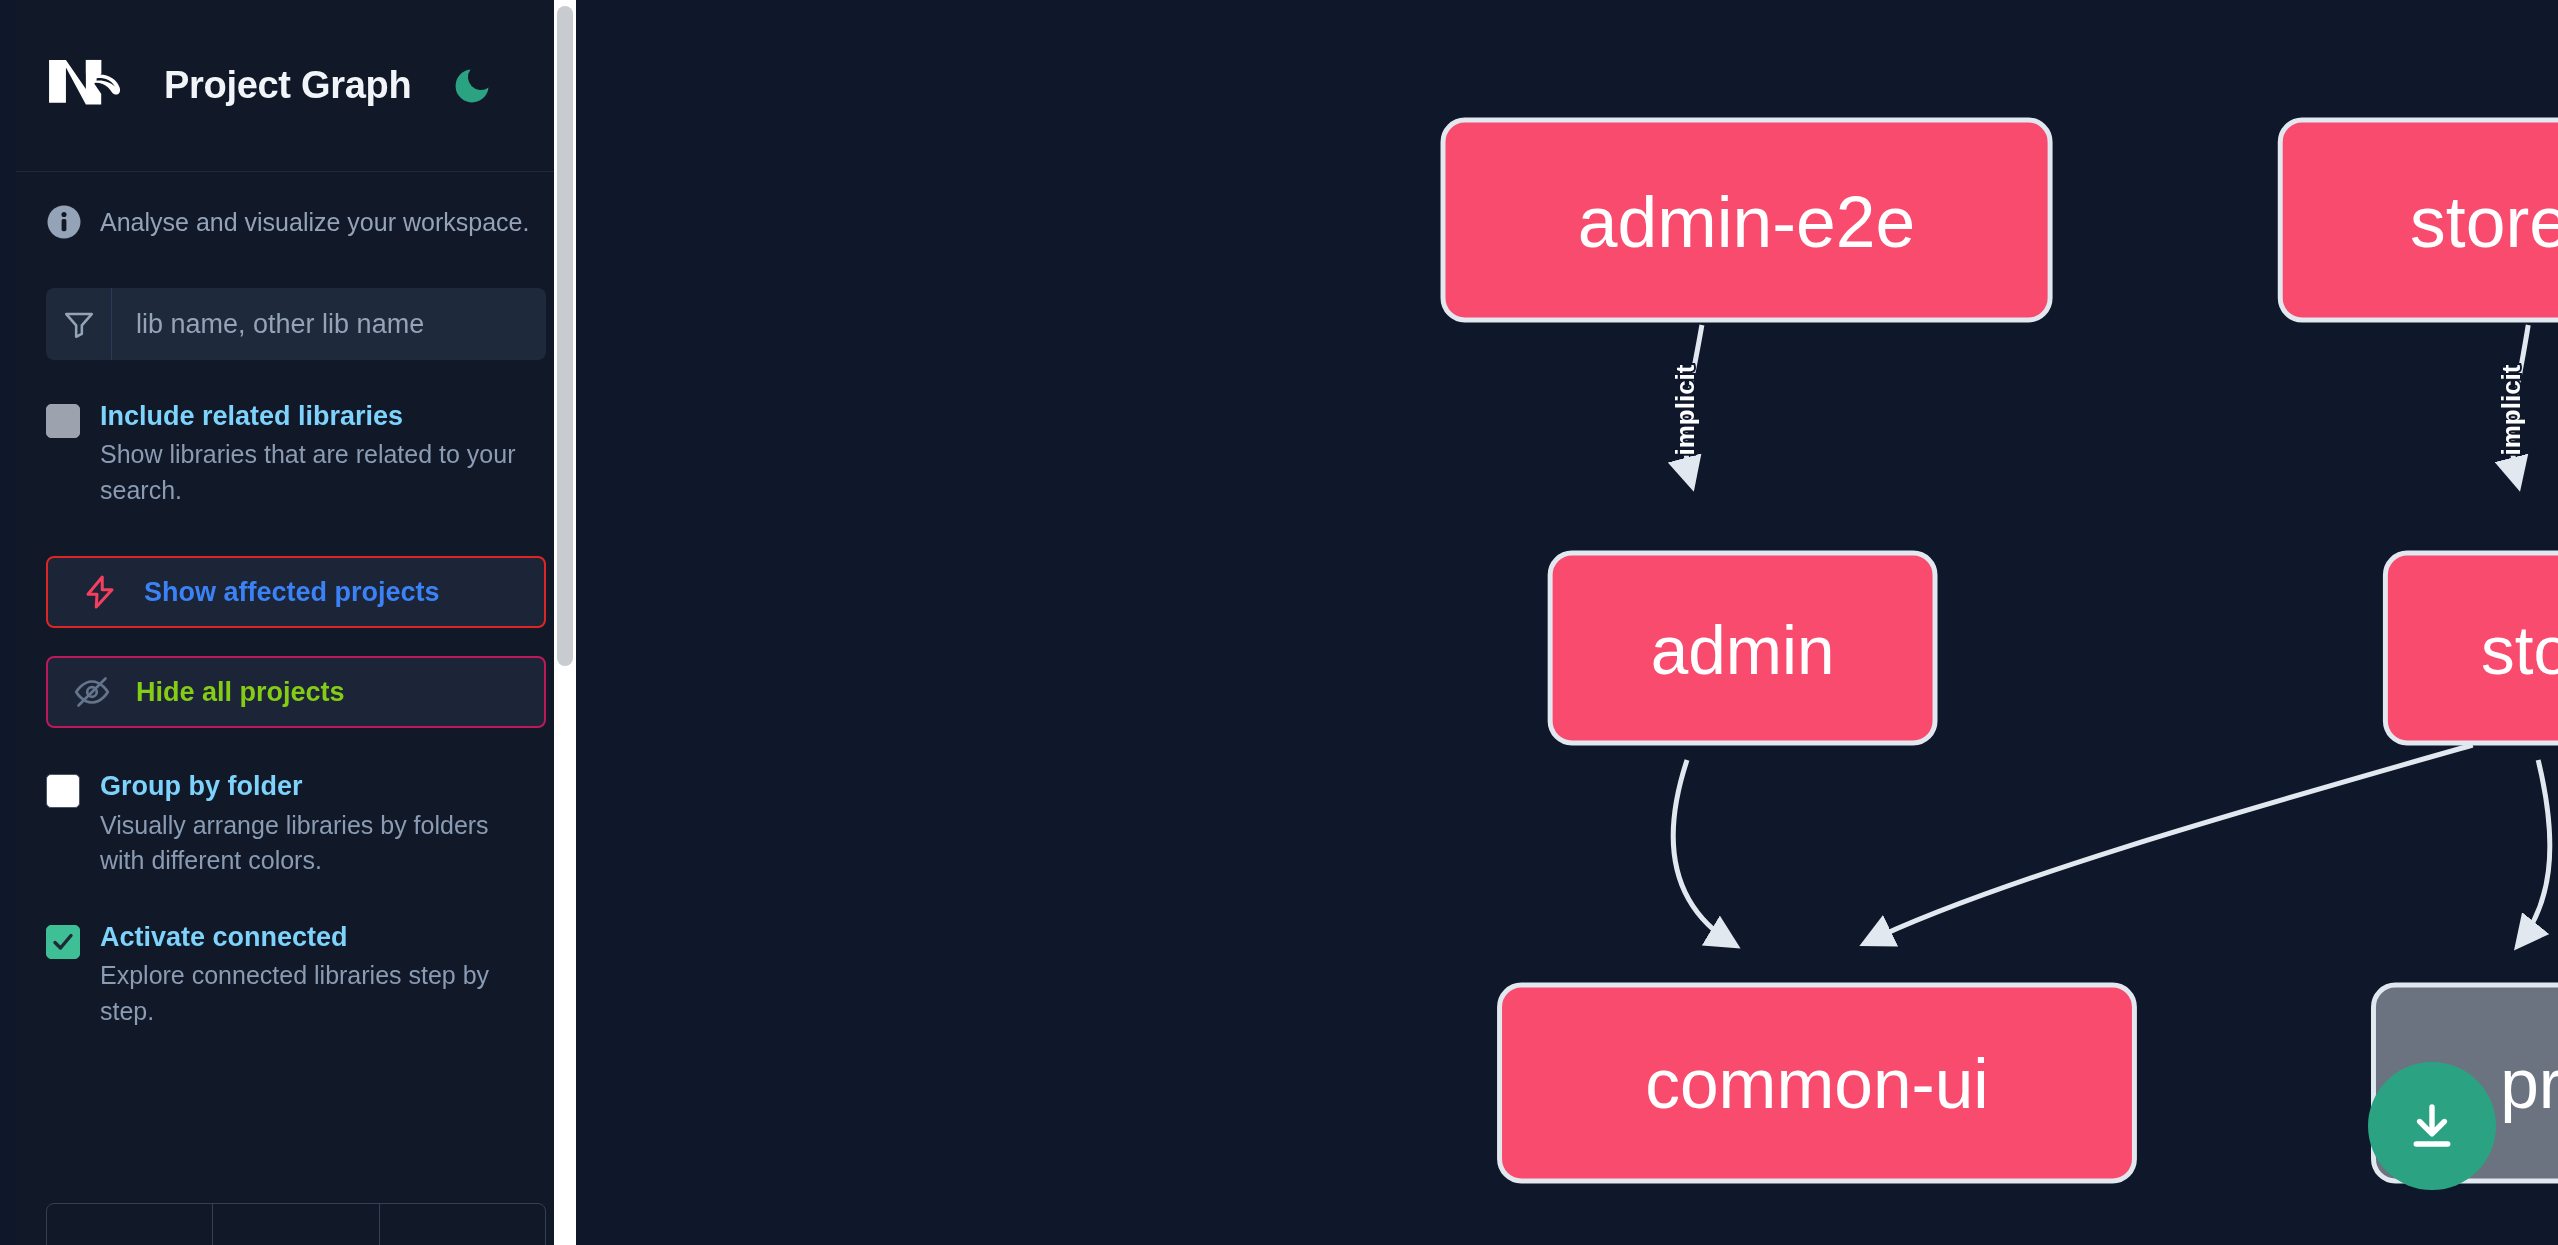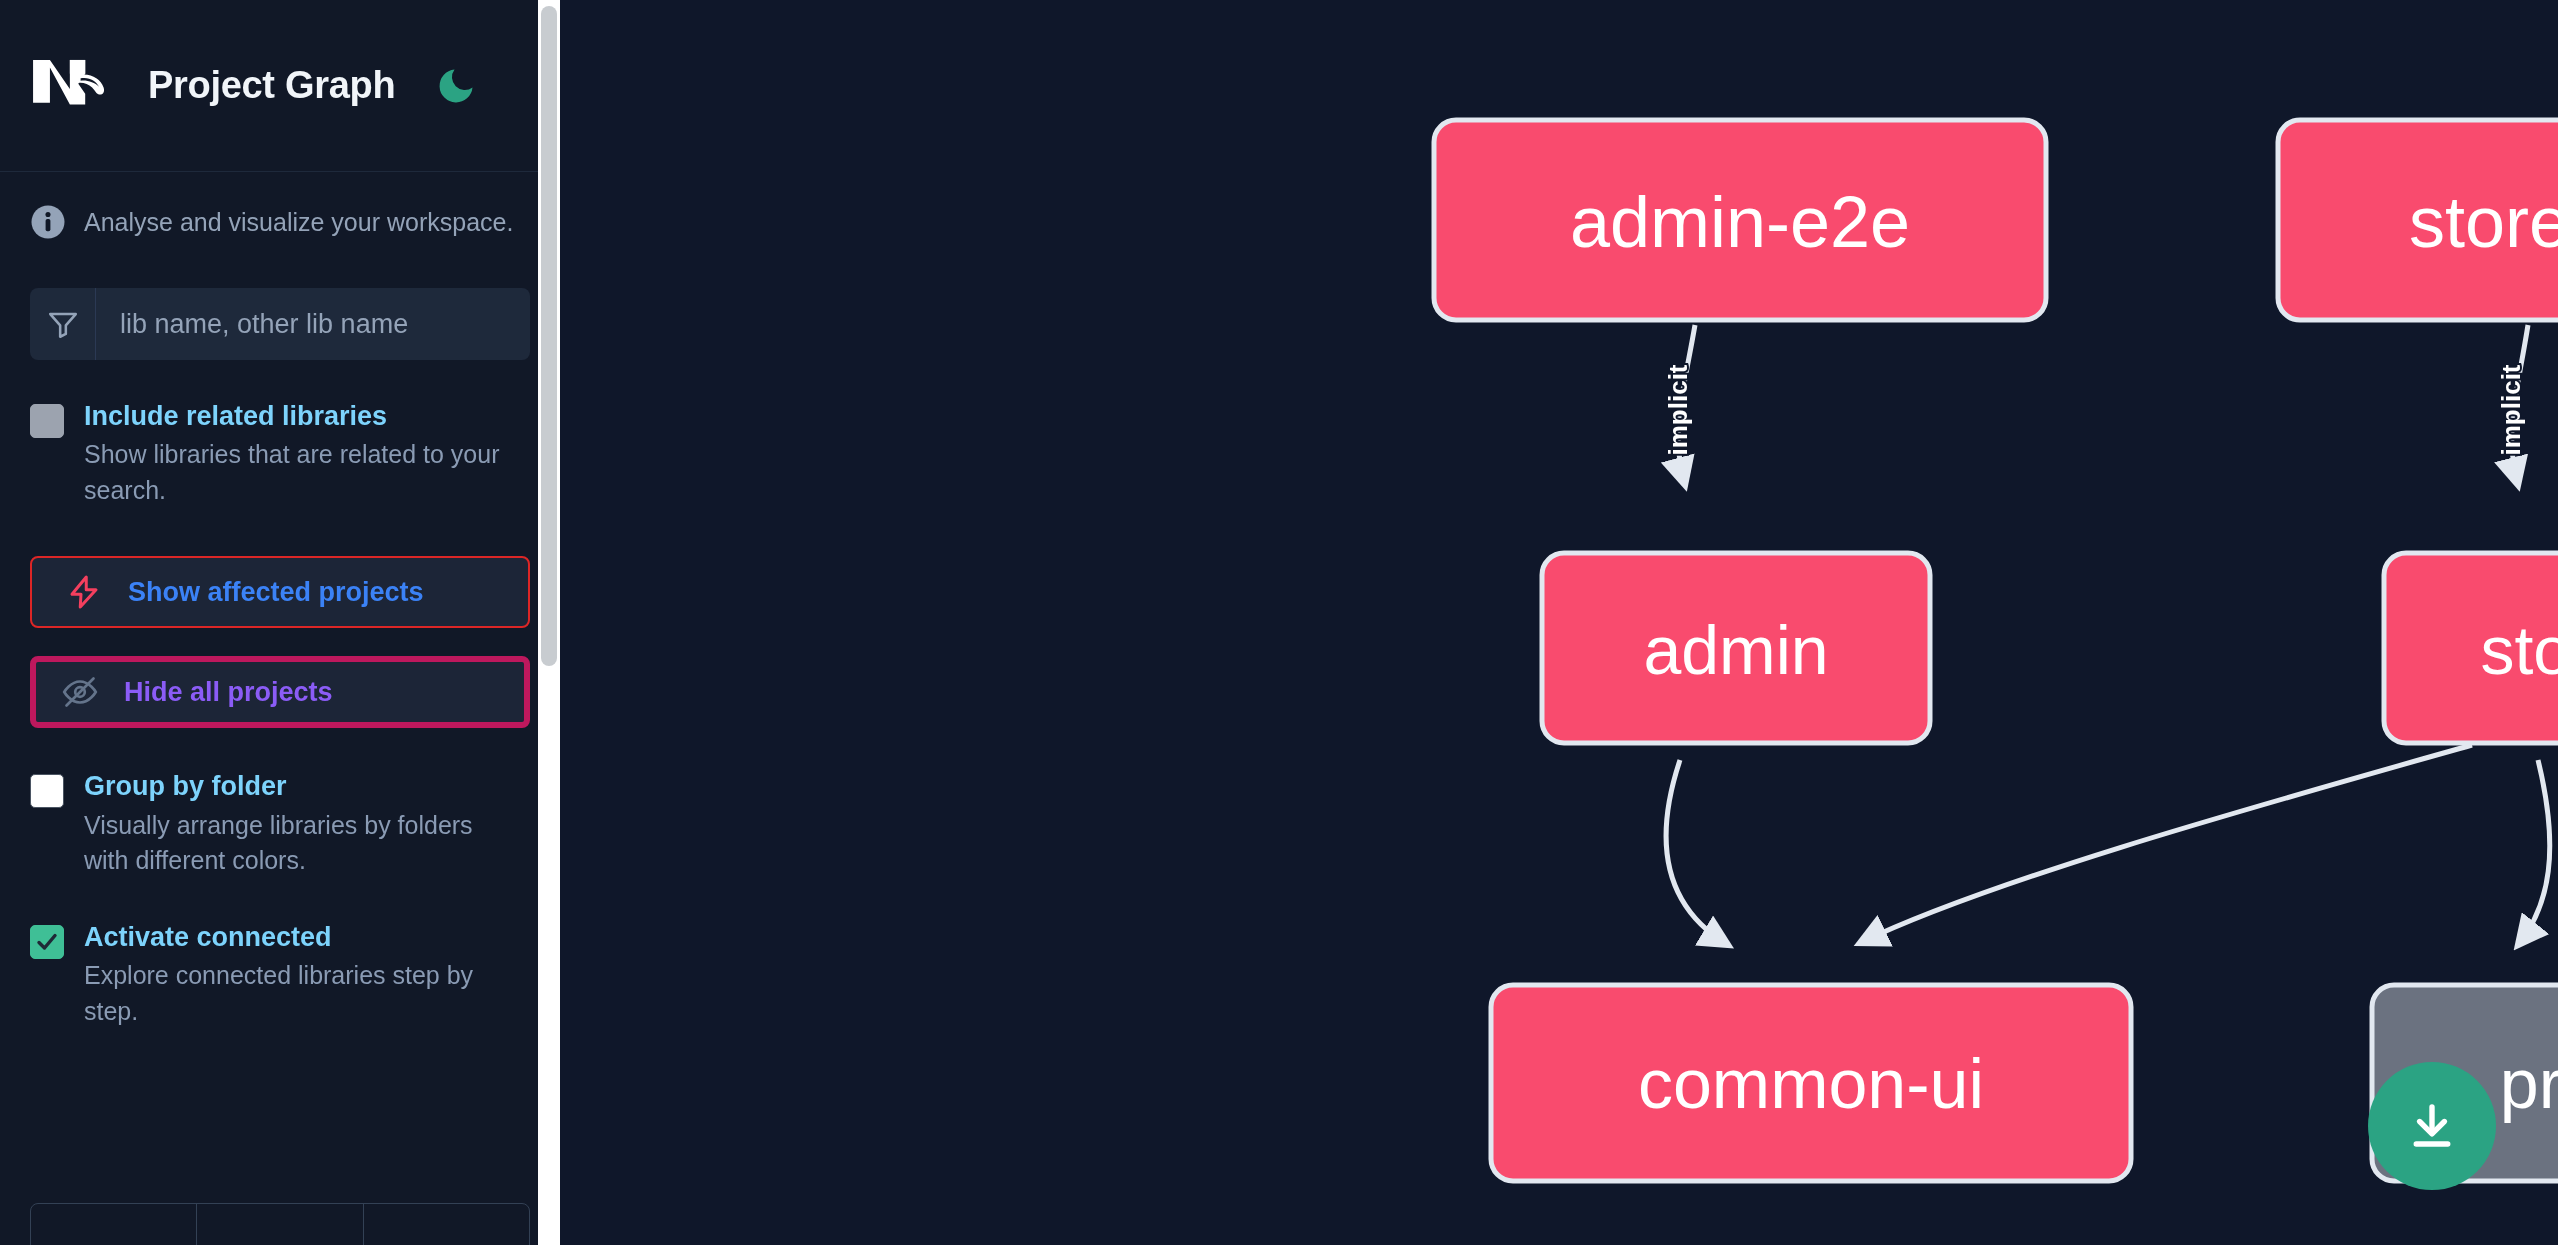--- a/index.html
+++ b/index.html
@@ -21,20 +21,21 @@
   }
 
   
   .sidebar {
     position: relative;
     width: 560px;
     height: 1245px;
     background: #111827;
     flex: 0 0 560px;
     overflow: hidden;
+    margin-left: 16px;
   }
 
   .sidebar-header {
     height: 172px;
     display: flex;
     align-items: center;
     padding-left: 30px;
     border-bottom: 1px solid #1E293B;
   }
 
@@ -178,22 +179,22 @@
   .abtn-show-all {
     border: 3px solid #2563EB;
     outline: 3px solid #E2E8F0;
     color: #CBD5E1;
   }
   .abtn-affected {
     border: 2px solid #DC2626;
     color: #3b82f6;
   }
   .abtn-hide-all {
-    border: 6px solid #be185d;
-    color: #8b5cf6;
+    border: 2px solid #be185d;
+    color: #84cc16;
     margin-bottom: 0;
     padding-left: 26px;
   }
   .abtn svg { flex: 0 0 auto; }
 
   
   .footer-sliver {
     position: absolute;
     left: 30px;
     bottom: -8px;

